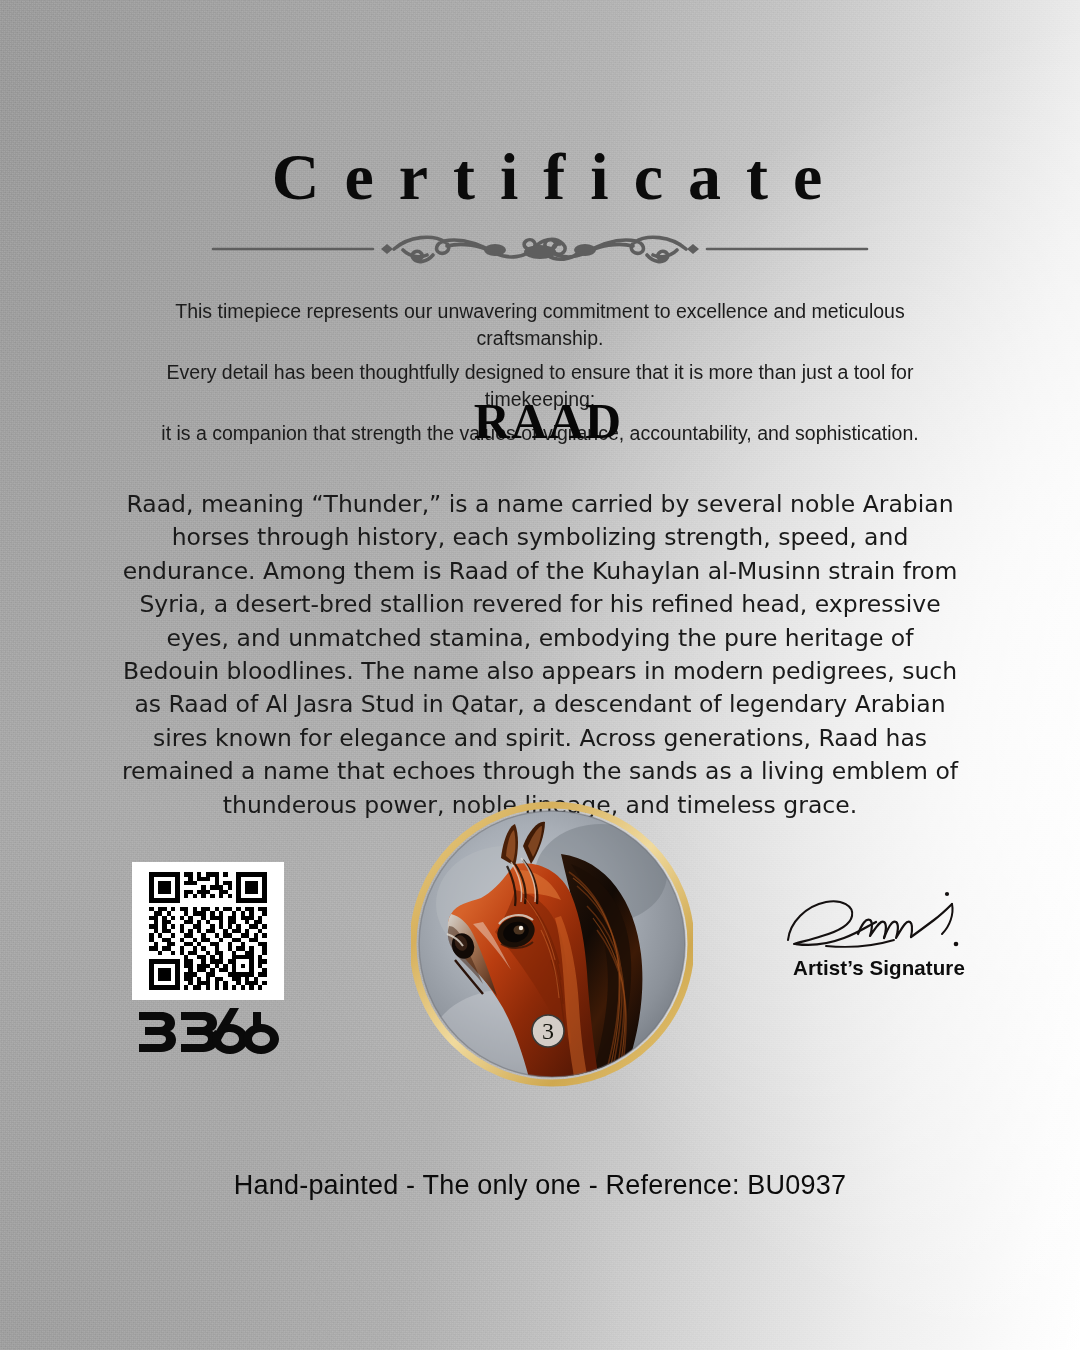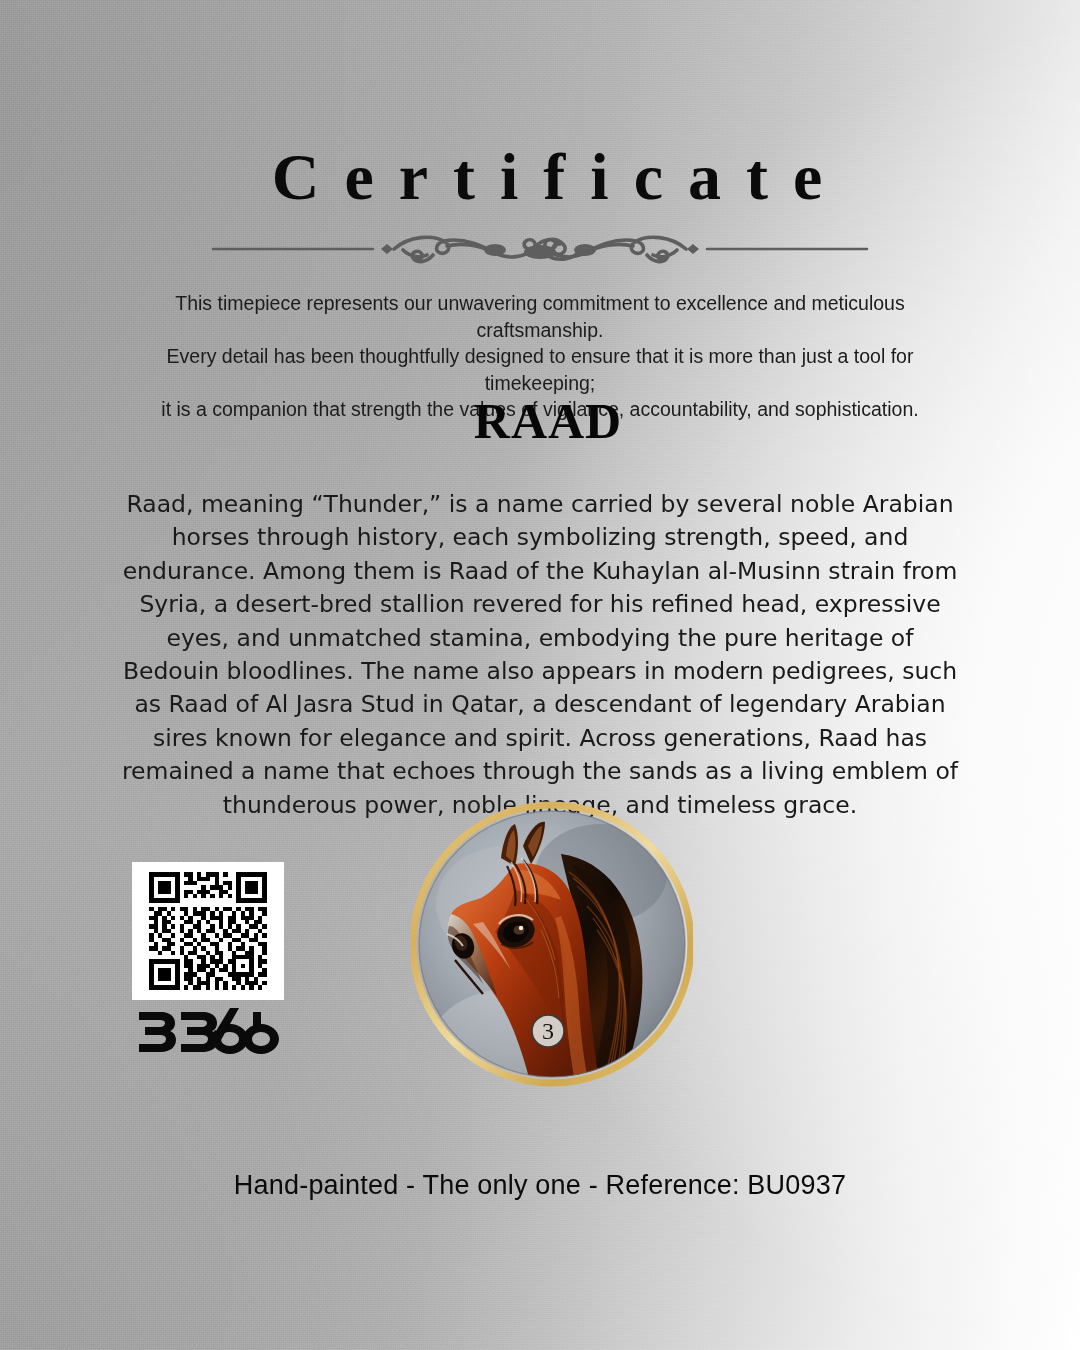--- a/index.html
+++ b/index.html
@@ -94,21 +94,21 @@
     top: 290px;
     left: 50%;
     transform: translateX(-50%);
     width: 860px;
     text-align: center;
     font-size: 19.5px;
     line-height: 26.5px;
     color: #1c1c1c;
     font-stretch: condensed;
   }
-  .intro p { margin: 0; }
+  .intro p { margin: 8px; }
 
   
   .horse-name {
     position: absolute;
     top: 392px;
     left: 0;
     width: 100%;
     text-align: center;
     font-family: "Liberation Serif", "DejaVu Serif", serif;
     font-weight: 700;
@@ -620,17 +620,35 @@
 
           <circle cx="137" cy="237" r="16" fill="#dcdcd8" opacity="0.92"></circle>
           <circle cx="137" cy="237" r="16" fill="none" stroke="#3a3a38" stroke-width="1.6"></circle>
           <text x="137" y="245" text-anchor="middle" font-family="Liberation Serif, serif" font-size="24" fill="#16160f">3</text>
         </g>
 
         <circle cx="141" cy="150" r="133" fill="none" stroke="#6d7178" stroke-width="1.5" opacity="0.55"></circle>
       </svg>
     </div>
 
+    <div class="signature-block">
+      <div class="signature-mark">
+        <svg viewBox="0 0 226 66" xmlns="http://www.w3.org/2000/svg">
+          <g fill="none" stroke="#141010" stroke-linecap="round" stroke-linejoin="round">
+            <path d="M22 52 C24 34 40 18 60 14 C76 11 88 18 86 28 C84 38 70 44 56 48 C44 52 34 54 28 56" stroke-width="2.1"></path>
+            <path d="M30 56 C44 58 62 56 78 50 C92 45 102 38 110 34" stroke-width="2.4"></path>
+            <path d="M92 46 C96 36 100 30 104 32 C107 34 106 42 104 48 C110 40 114 32 118 34 C121 36 120 44 118 50" stroke-width="2.2"></path>
+            <path d="M118 50 C122 40 126 32 130 34 C133 36 132 44 130 50 C136 40 140 32 144 34 C147 36 146 44 145 49" stroke-width="2.2"></path>
+            <path d="M145 49 C152 44 160 38 168 32 C176 26 182 20 186 16" stroke-width="2.2"></path>
+            <path d="M186 16 C188 26 184 38 176 46" stroke-width="2"></path>
+            <path d="M60 58 C82 60 108 58 128 52" stroke-width="1.9"></path>
+          </g>
+          <circle cx="181" cy="6" r="2.1" fill="#141010"></circle>
+          <circle cx="190" cy="56" r="2.3" fill="#141010"></circle>
+        </svg>
+      </div>
+      <div class="signature-label">Artist’s Signature</div>
+    </div>
 
     <div class="footer">Hand-painted - The only one - Reference: BU0937</div>
 
   </div>
 </div>
 
 </body></html>

